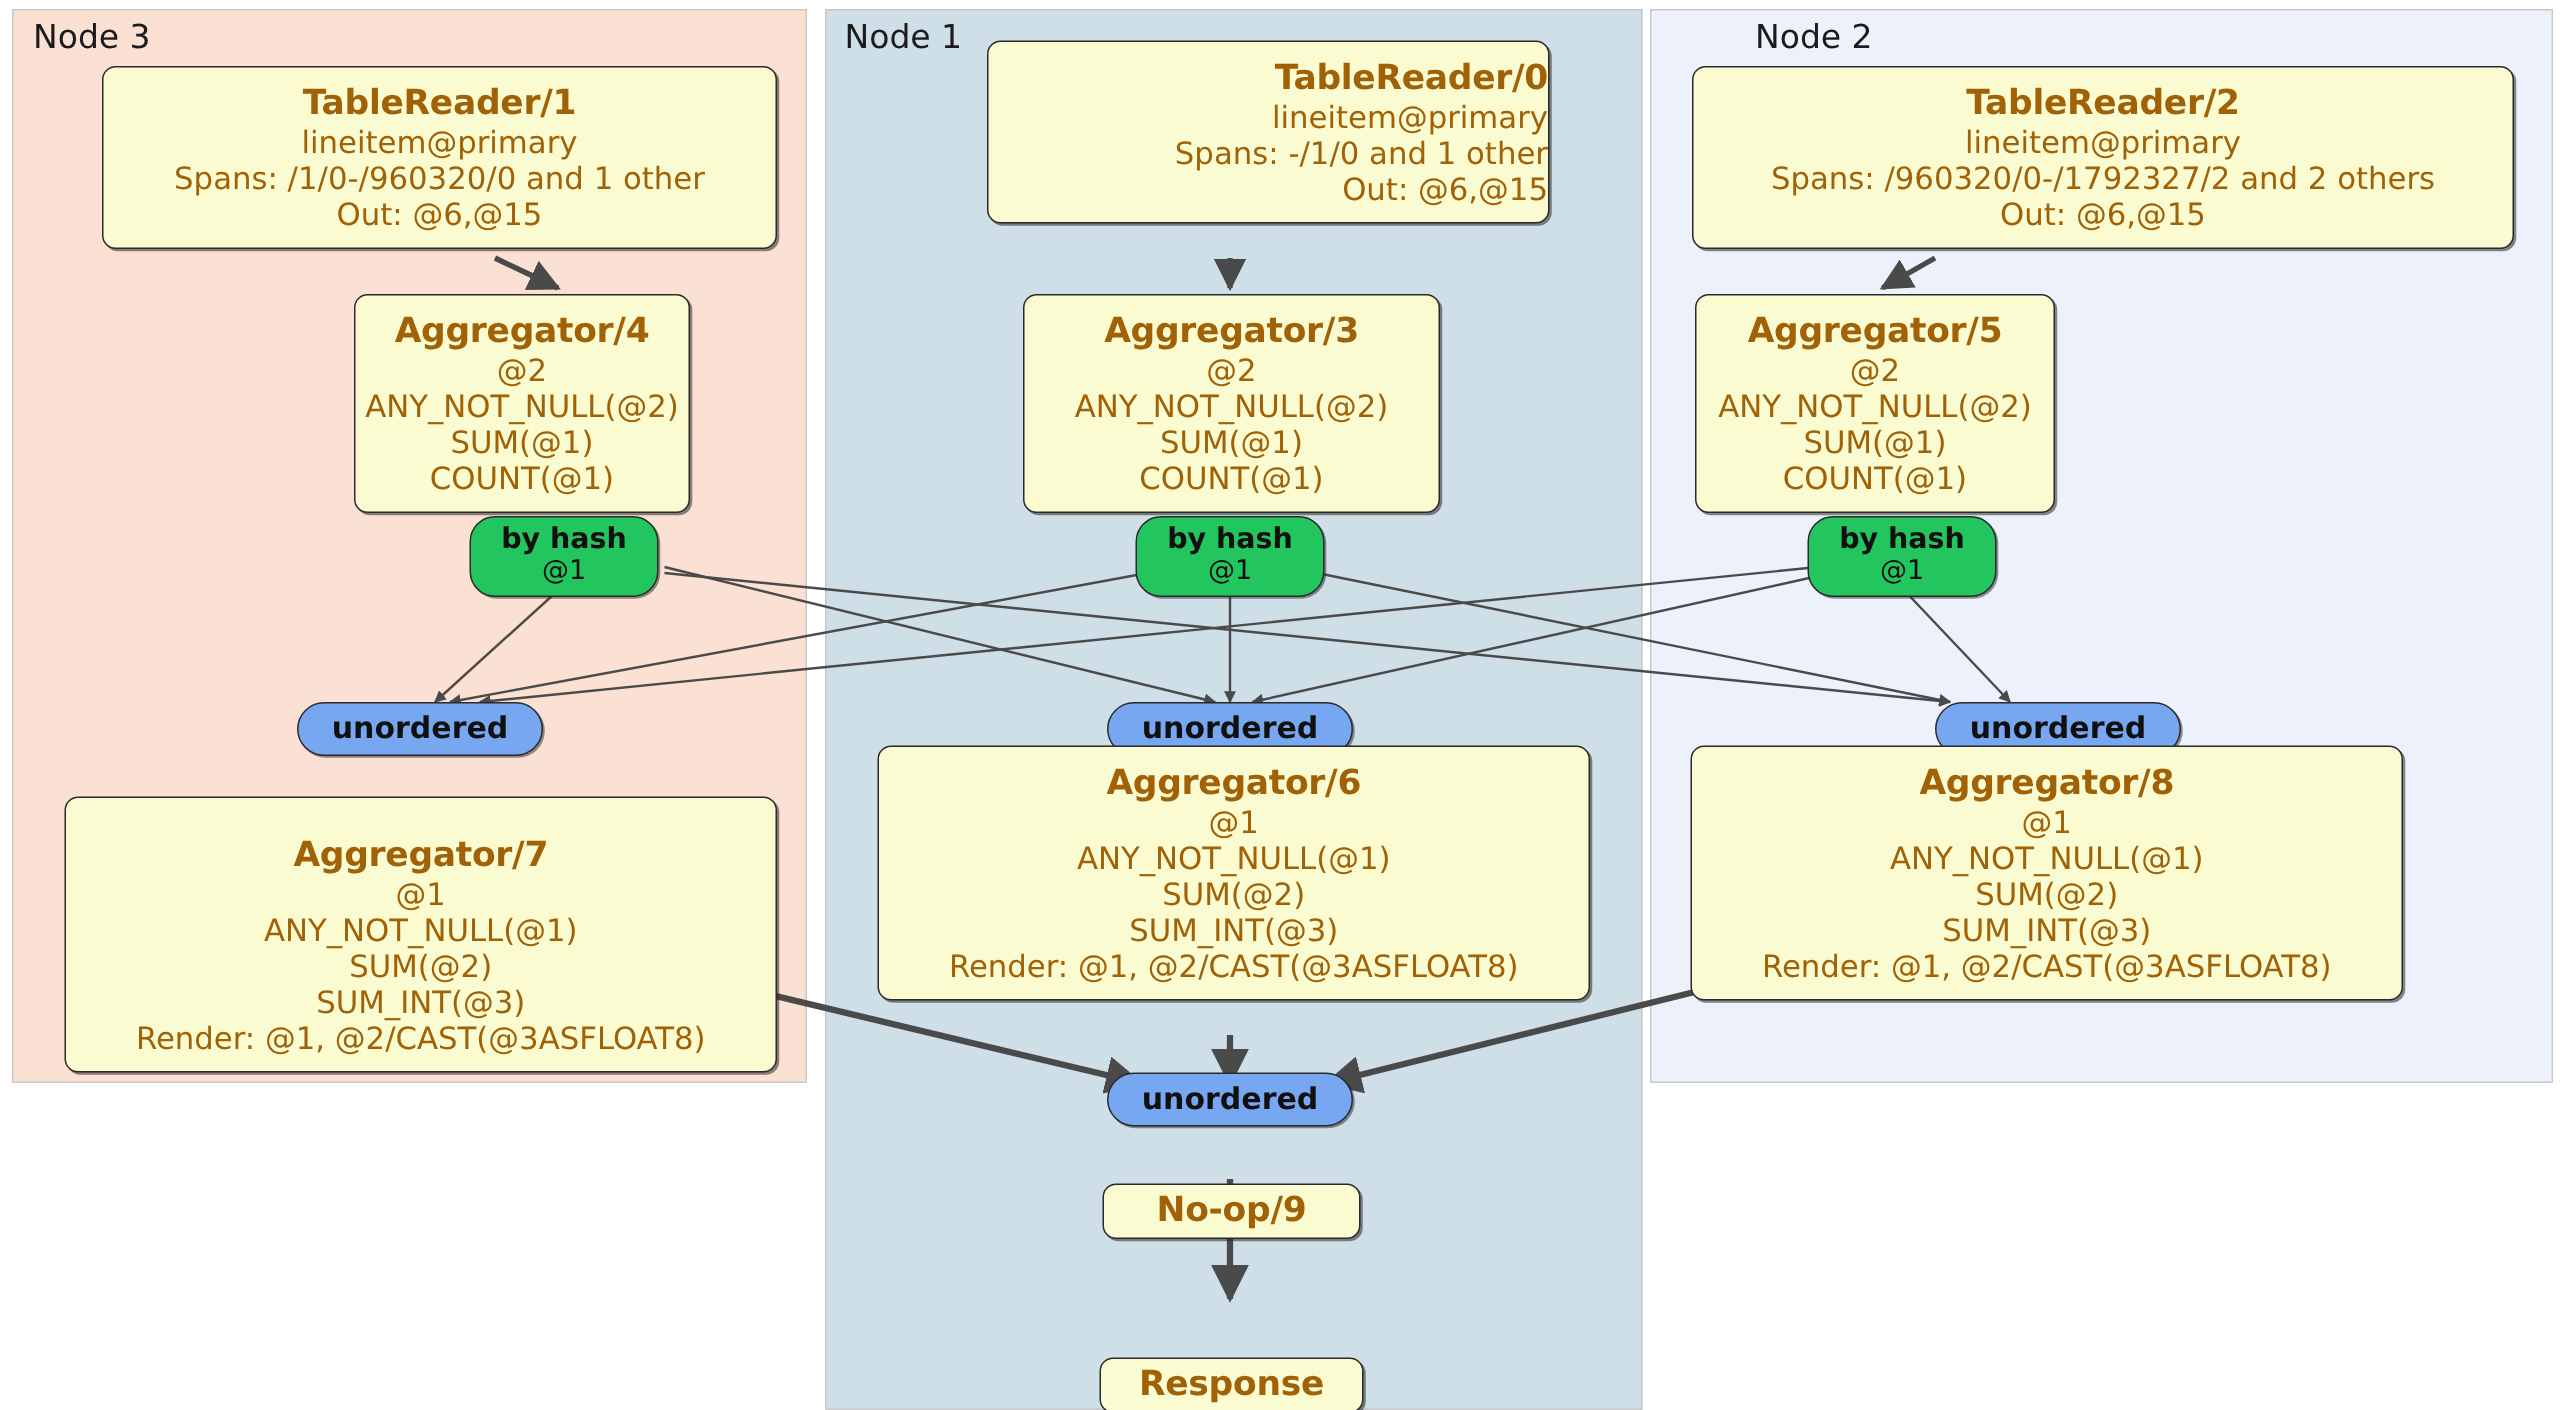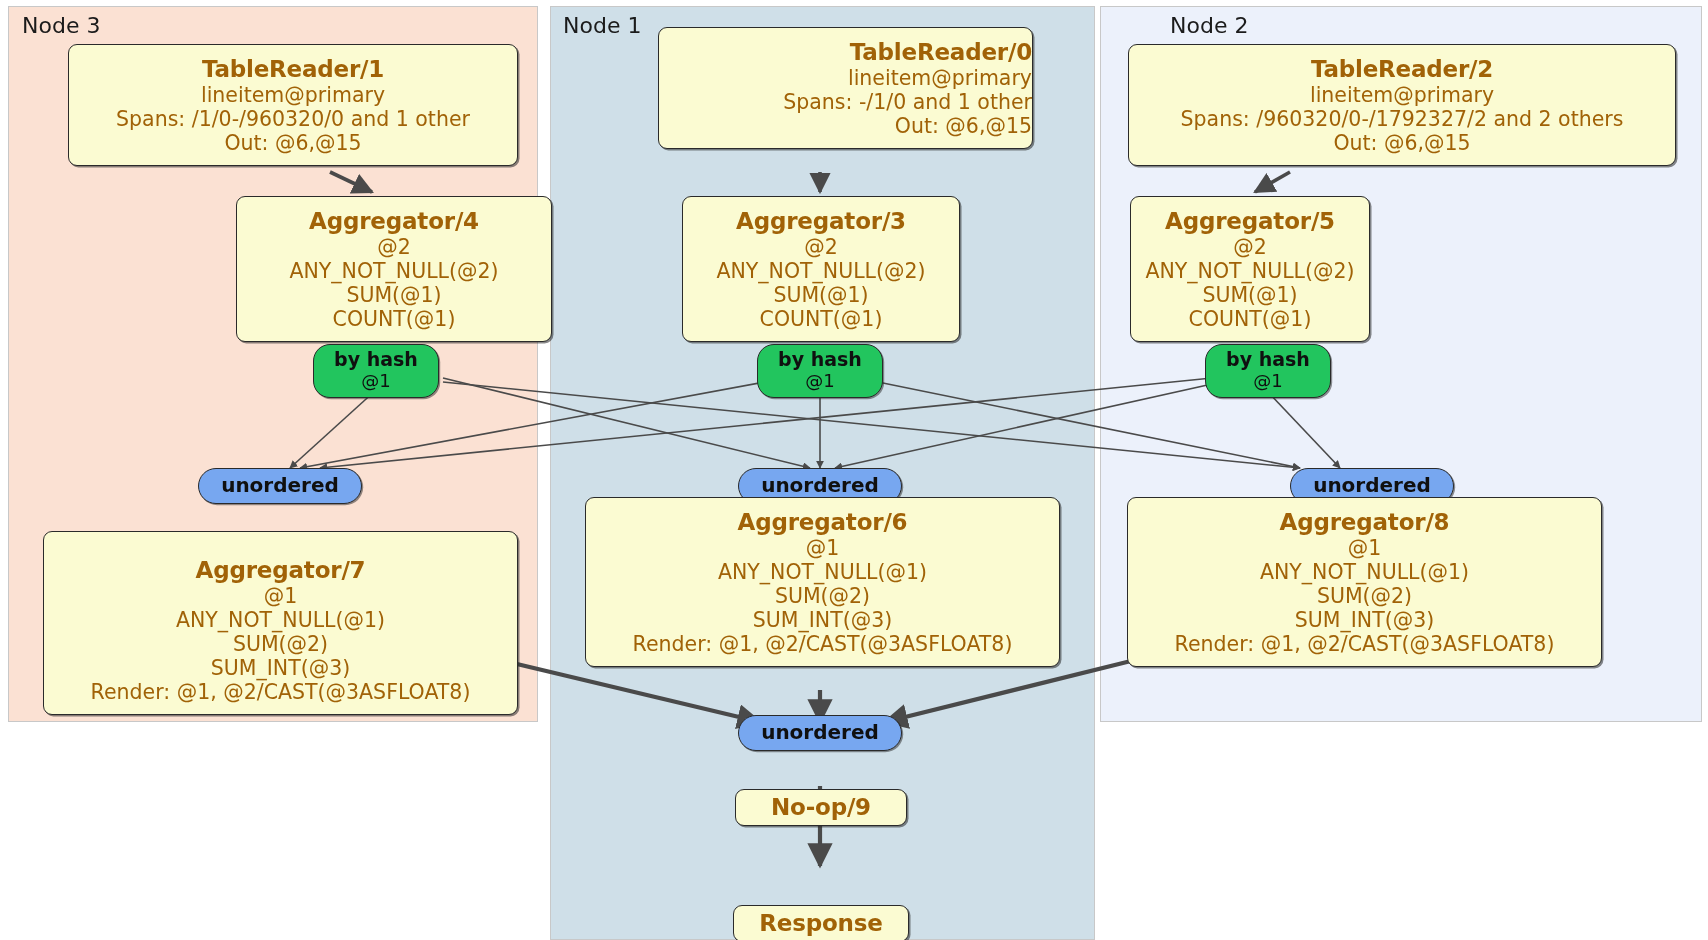--- a/index.html
+++ b/index.html
@@ -109,21 +109,21 @@
     <span class="line">Out: @6,@15</span>
   </div>
 
   <div class="box" style="left:1128px;top:44px;width:548px;padding:6px 0 10px;">
     <span class="title">TableReader/2</span>
     <span class="line">lineitem@primary</span>
     <span class="line">Spans: /960320/0-/1792327/2 and 2 others</span>
     <span class="line">Out: @6,@15</span>
   </div>
 
-  <div class="box" style="left:236px;top:196px;width:316px;padding:6px 0 10px;">
+  <div class="box" style="left:236px;top:196px;width:224px;padding:6px 0 10px;">
     <span class="title">Aggregator/4</span>
     <span class="line">@2</span>
     <span class="line">ANY_NOT_NULL(@2)</span>
     <span class="line">SUM(@1)</span>
     <span class="line">COUNT(@1)</span>
   </div>
 
   <div class="box" style="left:682px;top:196px;width:278px;padding:6px 0 10px;">
     <span class="title">Aggregator/3</span>
     <span class="line">@2</span>

